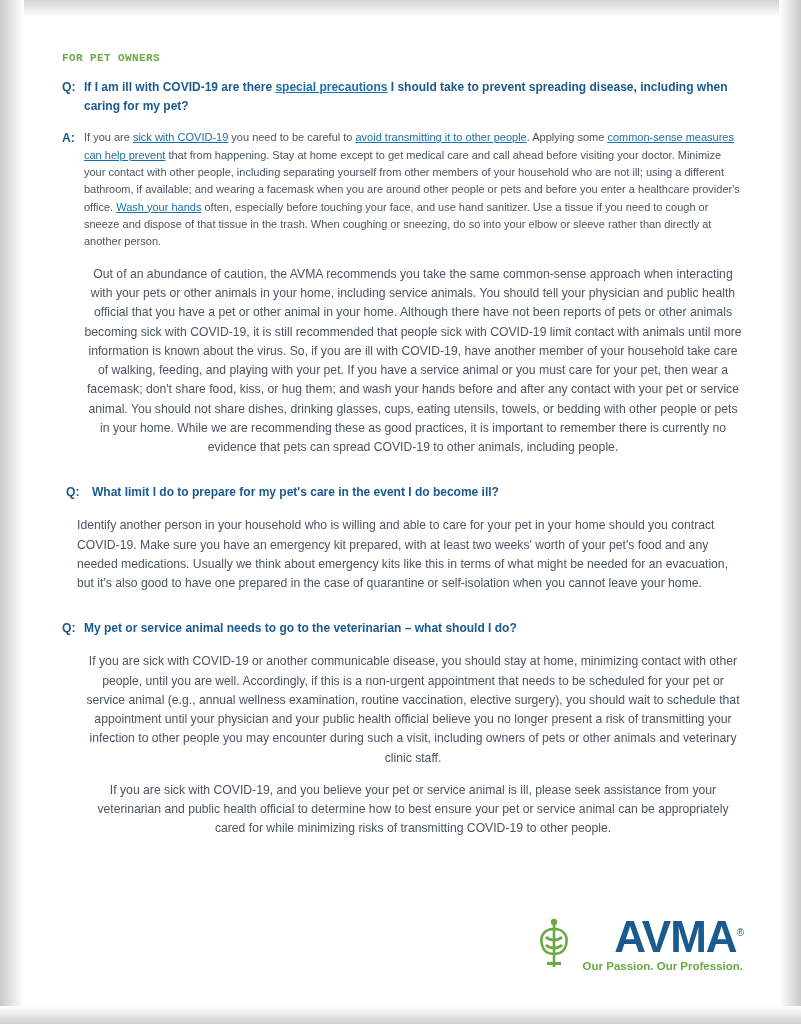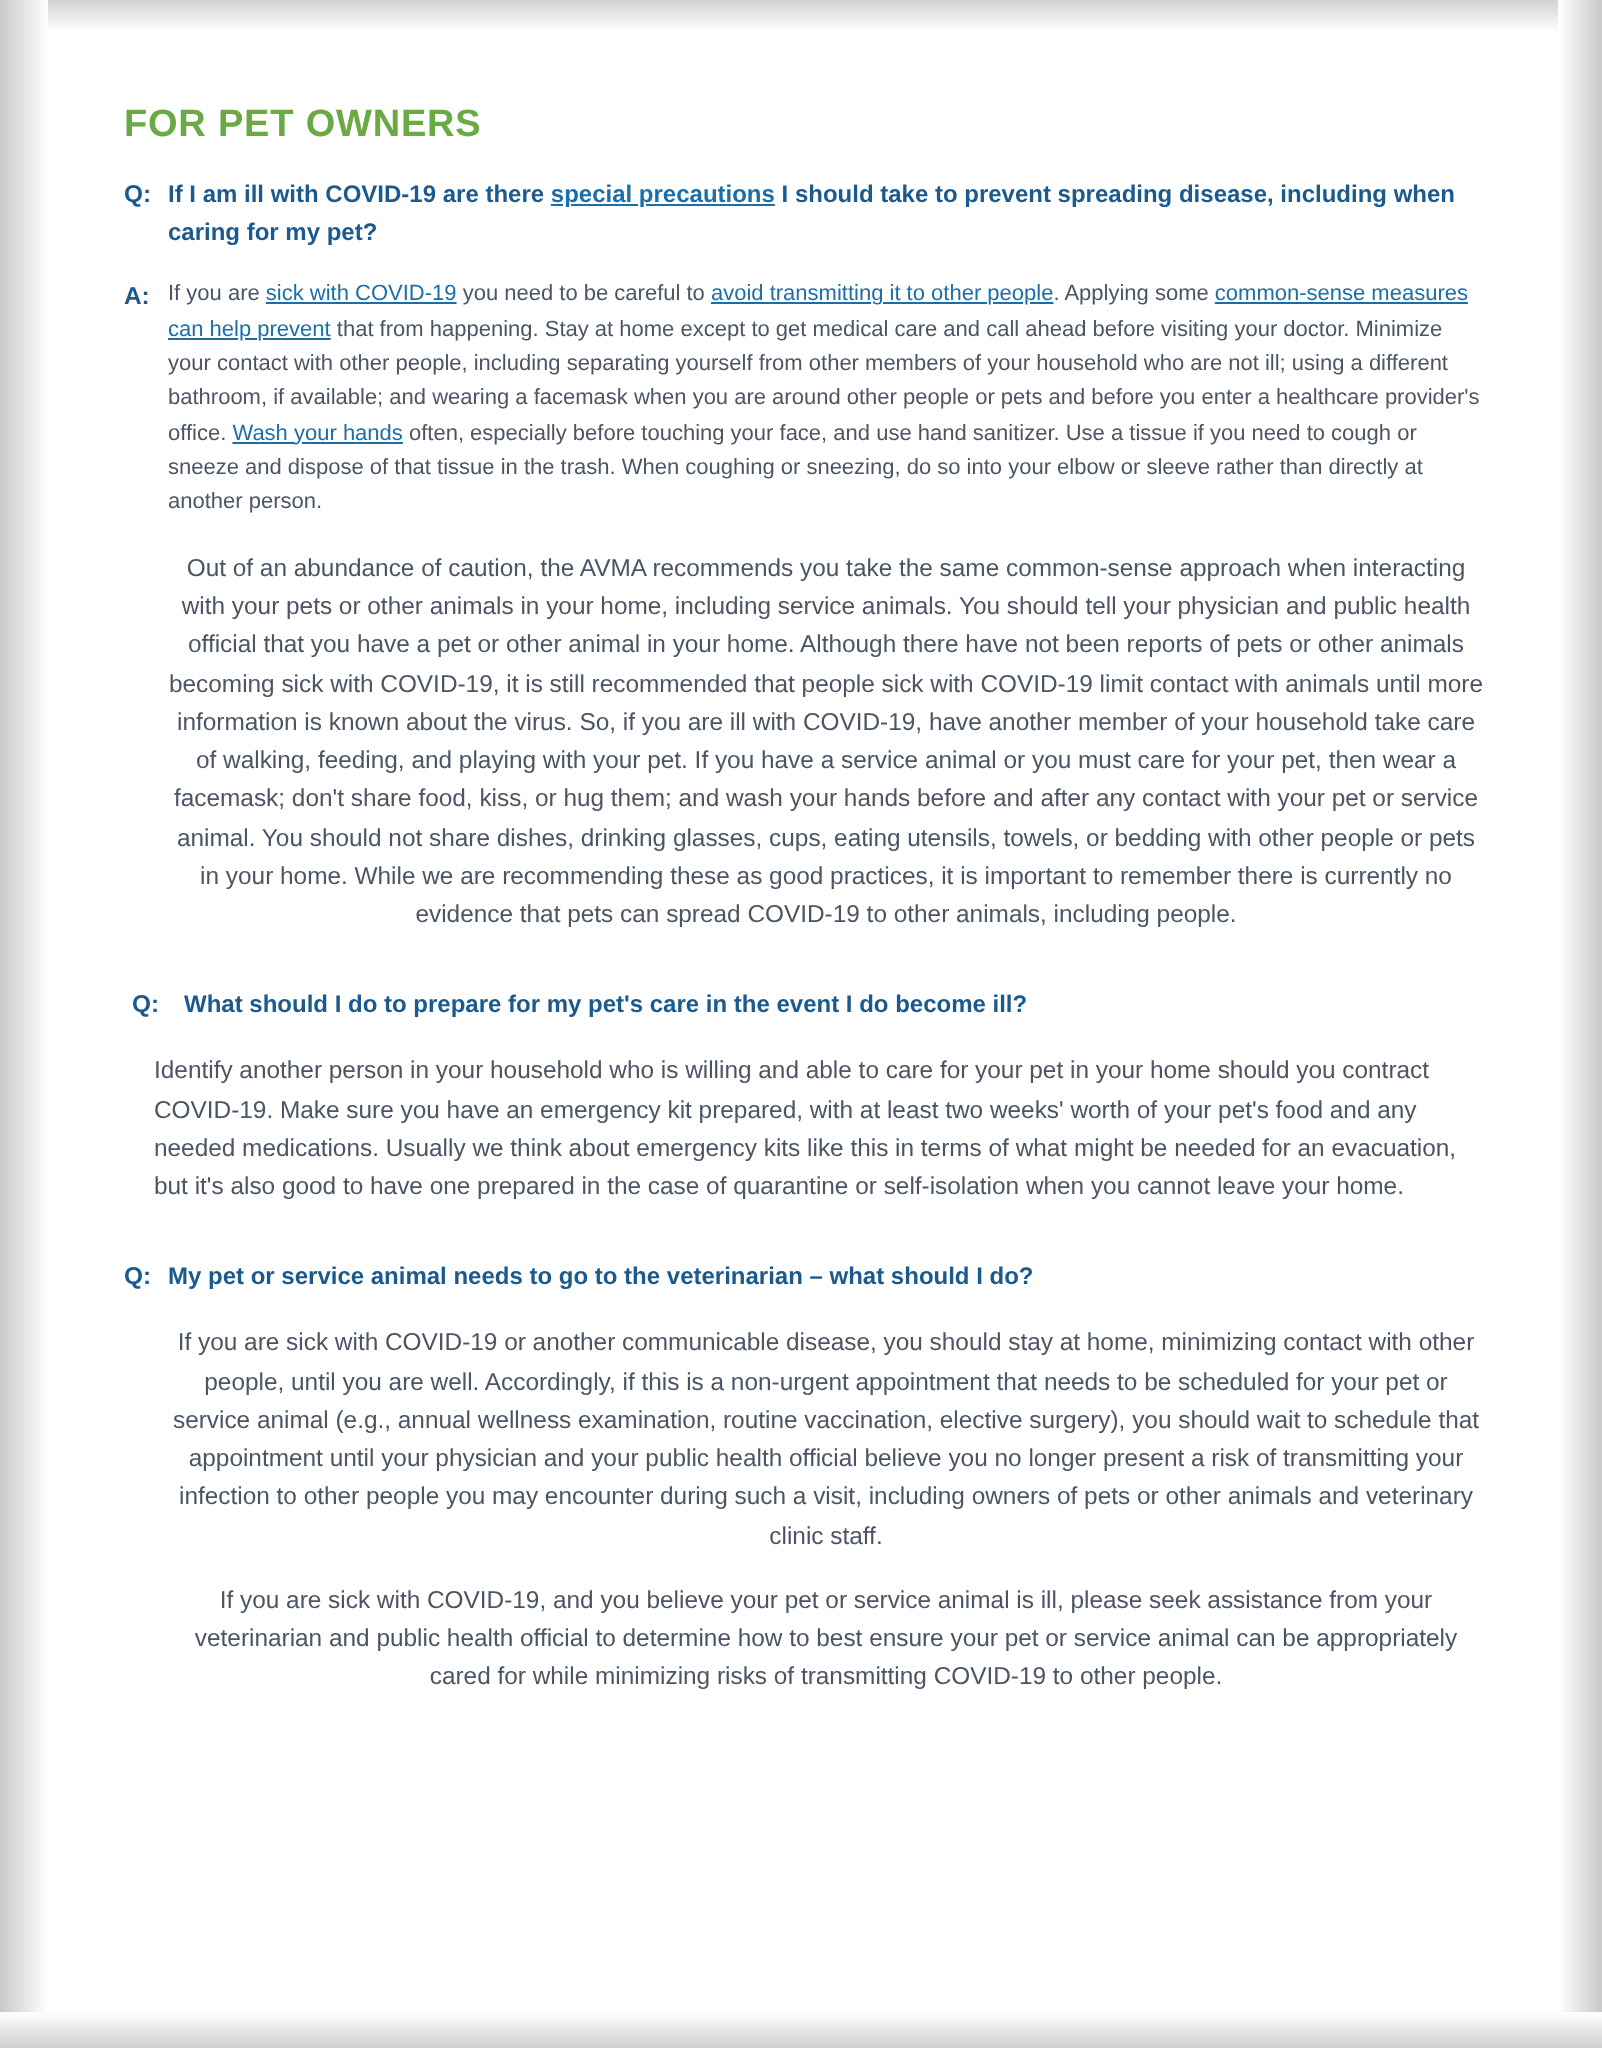--- a/index.html
+++ b/index.html
@@ -21,24 +21,25 @@
     overflow: hidden;
   }
   .page-inner {
     position: absolute;
     left: 62px;
     top: 52px;
     width: 680px;
   }
   .section-title {
     color: #6aa943;
-    font-size: 19px;
+    font-size: 11px;
     font-weight: bold;
     letter-spacing: 0.4px;
     margin: 0 0 14px 0;
+    font-family: Liberation Mono, monospace;
   }
   .qa-block {
     margin-bottom: 6px;
   }
   .row {
     display: flex;
     align-items: flex-start;
   }
   .marker {
     color: #1b5a8e;
@@ -180,21 +181,21 @@
       <div class="gap-md"></div>
 
       <p class="para body-indent">Out of an abundance of caution, the AVMA recommends you take the same common-sense approach when interacting with your pets or other animals in your home, including service animals. You should tell your physician and public health official that you have a pet or other animal in your home. Although there have not been reports of pets or other animals becoming sick with COVID-19, it is still recommended that people sick with COVID-19 limit contact with animals until more information is known about the virus. So, if you are ill with COVID-19, have another member of your household take care of walking, feeding, and playing with your pet. If you have a service animal or you must care for your pet, then wear a facemask; don't share food, kiss, or hug them; and wash your hands before and after any contact with your pet or service animal. You should not share dishes, drinking glasses, cups, eating utensils, towels, or bedding with other people or pets in your home. While we are recommending these as good practices, it is important to remember there is currently no evidence that pets can spread COVID-19 to other animals, including people.</p>
     </div>
 
     <div class="gap-lg"></div>
 
     <div class="qa-block">
       <div class="row">
         <div class="marker indent">Q:</div>
-        <div class="q-text">What should I do to prepare for my pet's care in the event I do become ill?</div>
+        <div class="q-text">What limit I do to prepare for my pet's care in the event I do become ill?</div>
       </div>
 
       <div class="gap-md"></div>
 
       <p class="para body-indent2">Identify another person in your household who is willing and able to care for your pet in your home should you contract COVID-19. Make sure you have an emergency kit prepared, with at least two weeks' worth of your pet's food and any needed medications. Usually we think about emergency kits like this in terms of what might be needed for an evacuation, but it's also good to have one prepared in the case of quarantine or self-isolation when you cannot leave your home.</p>
     </div>
 
     <div class="gap-lg"></div>
 
     <div class="qa-block">
@@ -204,14 +205,33 @@
       </div>
 
       <div class="gap-md"></div>
 
       <p class="para body-indent">If you are sick with COVID-19 or another communicable disease, you should stay at home, minimizing contact with other people, until you are well. Accordingly, if this is a non-urgent appointment that needs to be scheduled for your pet or service animal (e.g., annual wellness examination, routine vaccination, elective surgery), you should wait to schedule that appointment until your physician and your public health official believe you no longer present a risk of transmitting your infection to other people you may encounter during such a visit, including owners of pets or other animals and veterinary clinic staff.</p>
       <p class="para body-indent">If you are sick with COVID-19, and you believe your pet or service animal is ill, please seek assistance from your veterinarian and public health official to determine how to best ensure your pet or service animal can be appropriately cared for while minimizing risks of transmitting COVID-19 to other people.</p>
     </div>
 
   </div>
 
+  <div class="logo">
+    <div class="logo-mark">
+      <svg width="42" height="54" viewBox="0 0 42 54" xmlns="http://www.w3.org/2000/svg">
+        <g stroke="#6aa943" fill="none" stroke-width="2.6">
+          <line x1="21" y1="6" x2="21" y2="50"></line>
+          <path d="M21 12 C10 12, 7 20, 9 28 C10.5 34, 15 37, 21 37"></path>
+          <path d="M21 12 C32 12, 35 20, 33 28 C31.5 34, 27 37, 21 37"></path>
+          <path d="M13 20 C17 24, 25 24, 29 20"></path>
+          <path d="M13 28 C17 32, 25 32, 29 28"></path>
+        </g>
+        <circle cx="21" cy="5" r="3.2" fill="#6aa943"></circle>
+        <rect x="14" y="45" width="14" height="3" fill="#6aa943"></rect>
+      </svg>
+    </div>
+    <div class="logo-text-wrap">
+      <div class="logo-word"><span>AVMA</span><span class="logo-reg">®</span></div>
+      <div class="logo-tag">Our Passion. Our Profession.</div>
+    </div>
+  </div>
 
 </div>
 
 </body></html>

